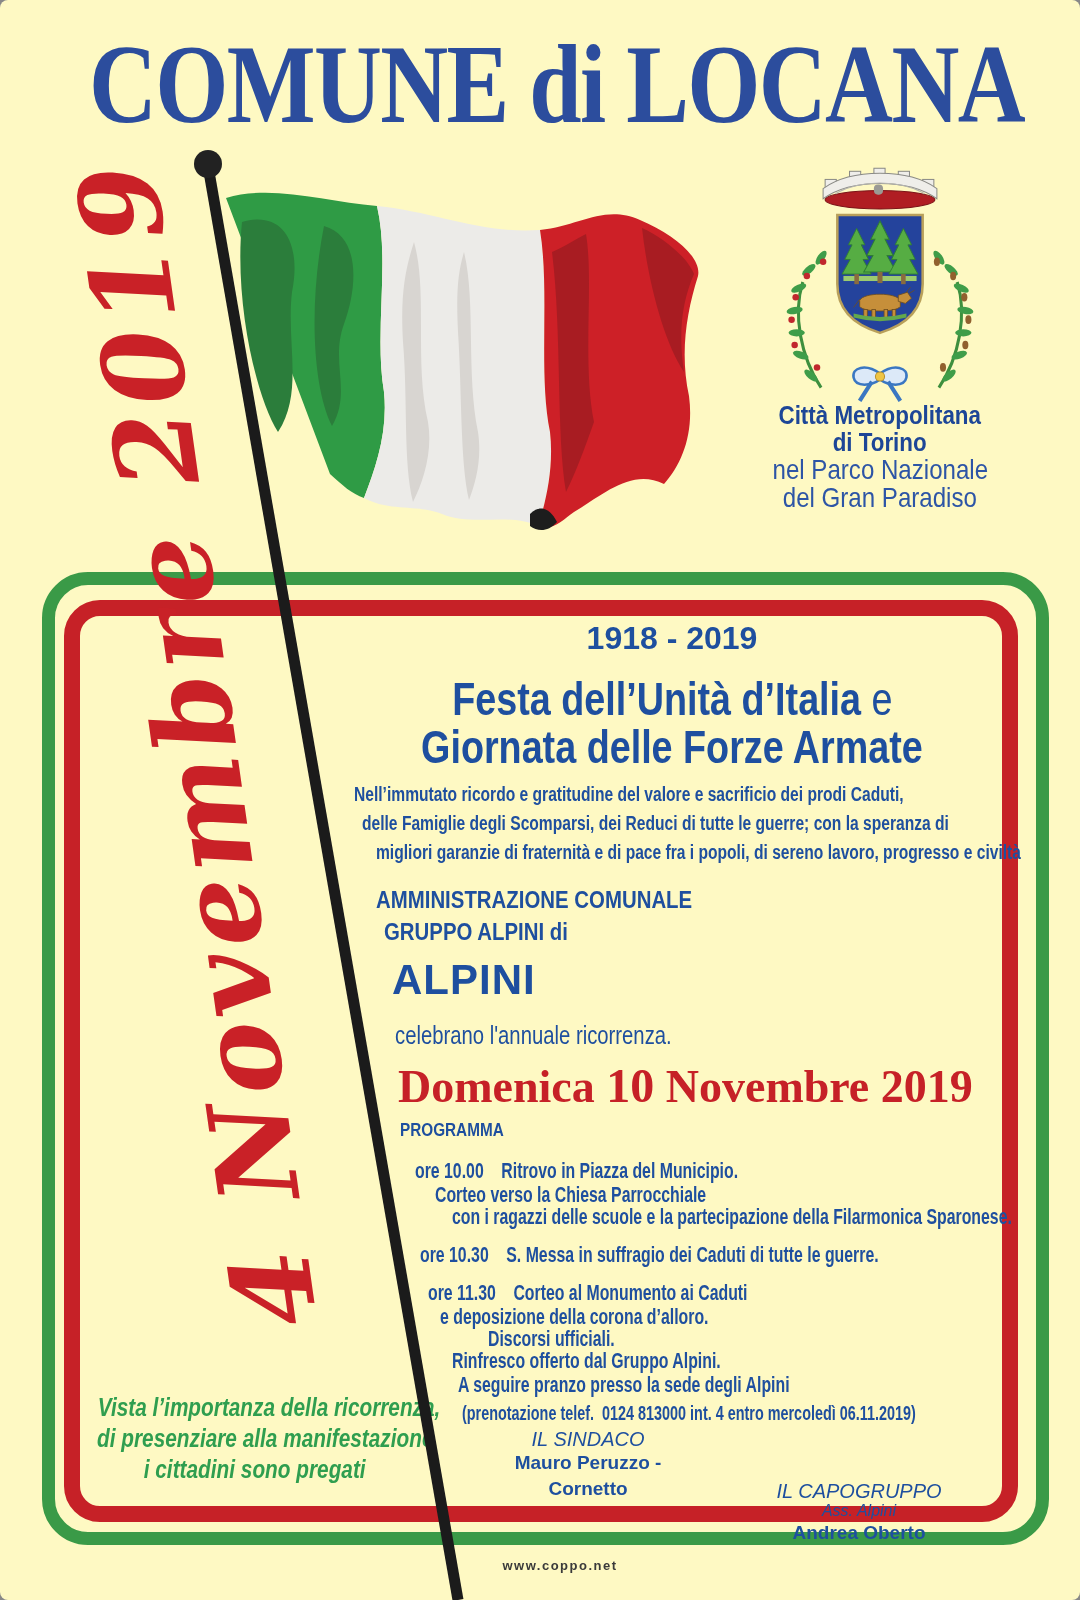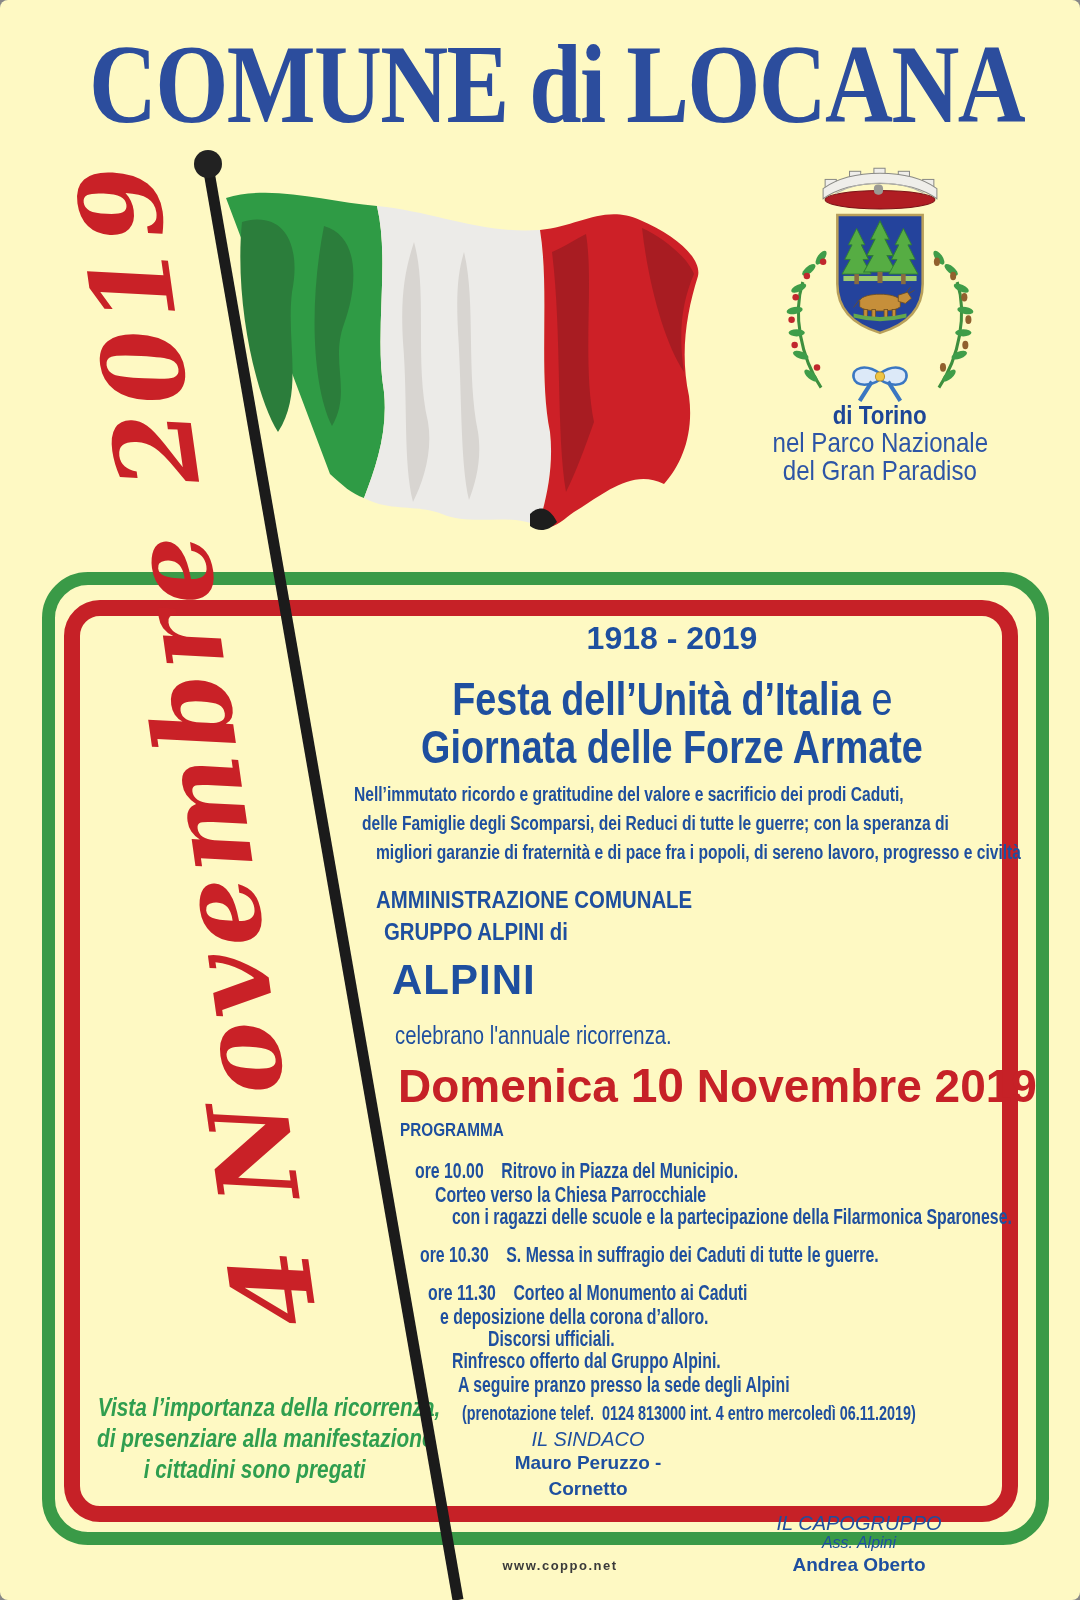--- a/index.html
+++ b/index.html
@@ -42,33 +42,33 @@
   .sql78{display:inline-block;transform:scaleX(.78);transform-origin:0 50%;white-space:pre;}
   .sql85{display:inline-block;transform:scaleX(.85);transform-origin:0 50%;white-space:pre;}
   .years{top:20px;font-size:32px;font-weight:bold;}
   .title1{top:72px;font-size:46px;font-weight:bold;}
   .title1 .tail{font-weight:normal;}
   .title2{top:120px;font-size:46px;font-weight:bold;}
   .intro{font-size:20px;font-weight:bold;line-height:29px;white-space:nowrap;}
   .organizer{font-size:24px;font-weight:bold;white-space:nowrap;}
   .town{font-size:42px;font-weight:bold;letter-spacing:1px;}
   .celebrate{font-size:26px;white-space:nowrap;}
-  .bigdate{font-size:46px;font-weight:bold;color:#c62127;white-space:pre;}
+  .bigdate{font-size:46px;font-weight:bold;color:#c62127;white-space:pre;font-family:Liberation Serif, serif;}
   .bigdate .num{font-weight:900;font-size:48px;}
   .prog-head{font-size:18px;font-weight:bold;}
   .prog-line{font-size:22px;font-weight:bold;white-space:pre;}
   .booking{font-size:20px;font-weight:bold;white-space:pre;}
 
   
   .notice{left:55px;top:1392px;width:400px;text-align:center;z-index:4;
     color:#2f9e4f;font-weight:bold;font-style:italic;font-size:26px;line-height:31px;}
   .notice .sqn{display:inline-block;transform:scaleX(.8);transform-origin:50% 50%;white-space:nowrap;}
   .sig{z-index:4;text-align:center;color:#1e4f9f;}
   .sig-left{left:478px;top:1428px;width:220px;}
-  .sig-right{left:754px;top:1512px;width:210px;}
+  .sig-right{left:754px;top:1480px;width:210px;}
   .sig .role{font-style:italic;font-size:20px;line-height:22px;}
   .sig .org{font-style:italic;font-size:16px;line-height:18px;}
   .sig .name{font-weight:bold;font-size:19px;line-height:26px;}
   .credit{left:0;top:1558px;width:1120px;text-align:center;z-index:4;
     color:#3a3a3a;font-size:13px;letter-spacing:1.5px;font-weight:bold;}
 </style>
 </head>
 <body>
 
 <div class="page">
@@ -181,20 +181,21 @@
     </g>
     <g>
       <path d="M120,218 C106,208 92,212 94,222 C96,232 112,230 120,224 Z" fill="#dce9f8" stroke="#3a77c2" stroke-width="2.5"></path>
       <path d="M120,218 C134,208 148,212 146,222 C144,232 128,230 120,224 Z" fill="#dce9f8" stroke="#3a77c2" stroke-width="2.5"></path>
       <path d="M112,226 L100,245 M128,226 L140,245" fill="none" stroke="#3a77c2" stroke-width="4"></path>
       <circle cx="120" cy="221" r="4.5" fill="#f0c544" stroke="#b9902c"></circle>
     </g>
   </svg>
 
   <div class="abs emblem-caption">
+    <div class="b"><span class="cap-sq">Città Metropolitana</span></div>
     <div class="b"><span class="cap-sq">di Torino</span></div>
     <div class="r"><span class="cap-sq">nel Parco Nazionale</span></div>
     <div class="r"><span class="cap-sq">del Gran Paradiso</span></div>
   </div>
 
   <div class="abs side-date">4 Novembre 2019</div>
 
   <div class="abs content">
     <div class="abs ctr years">
       <span>1918 - 2019</span>

